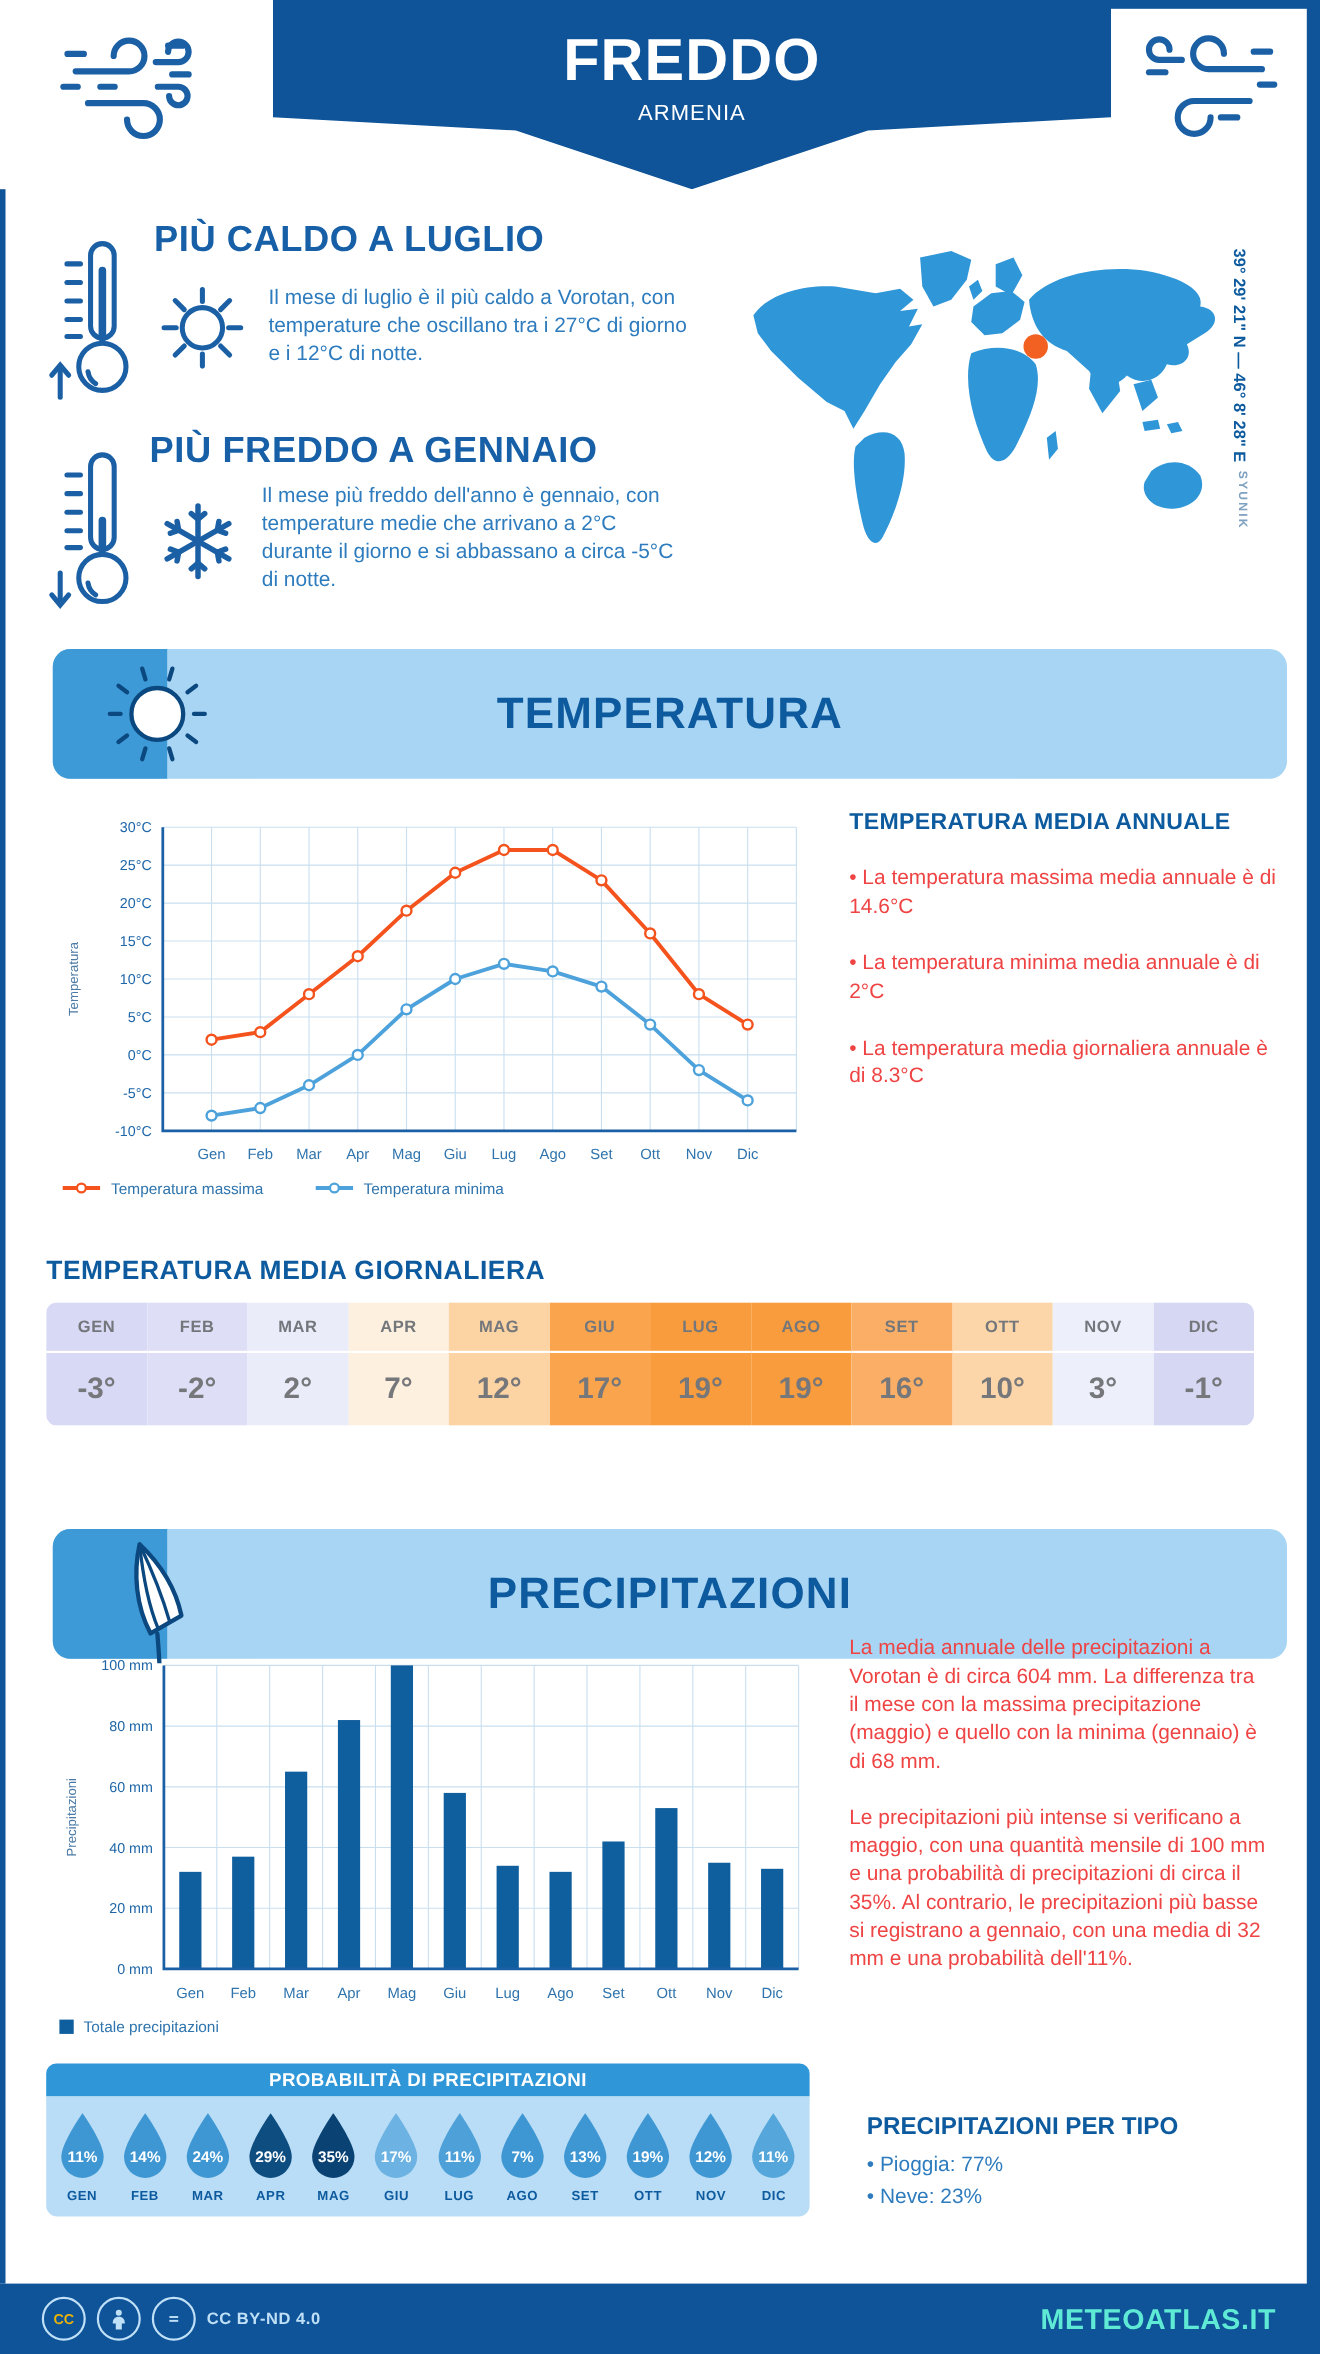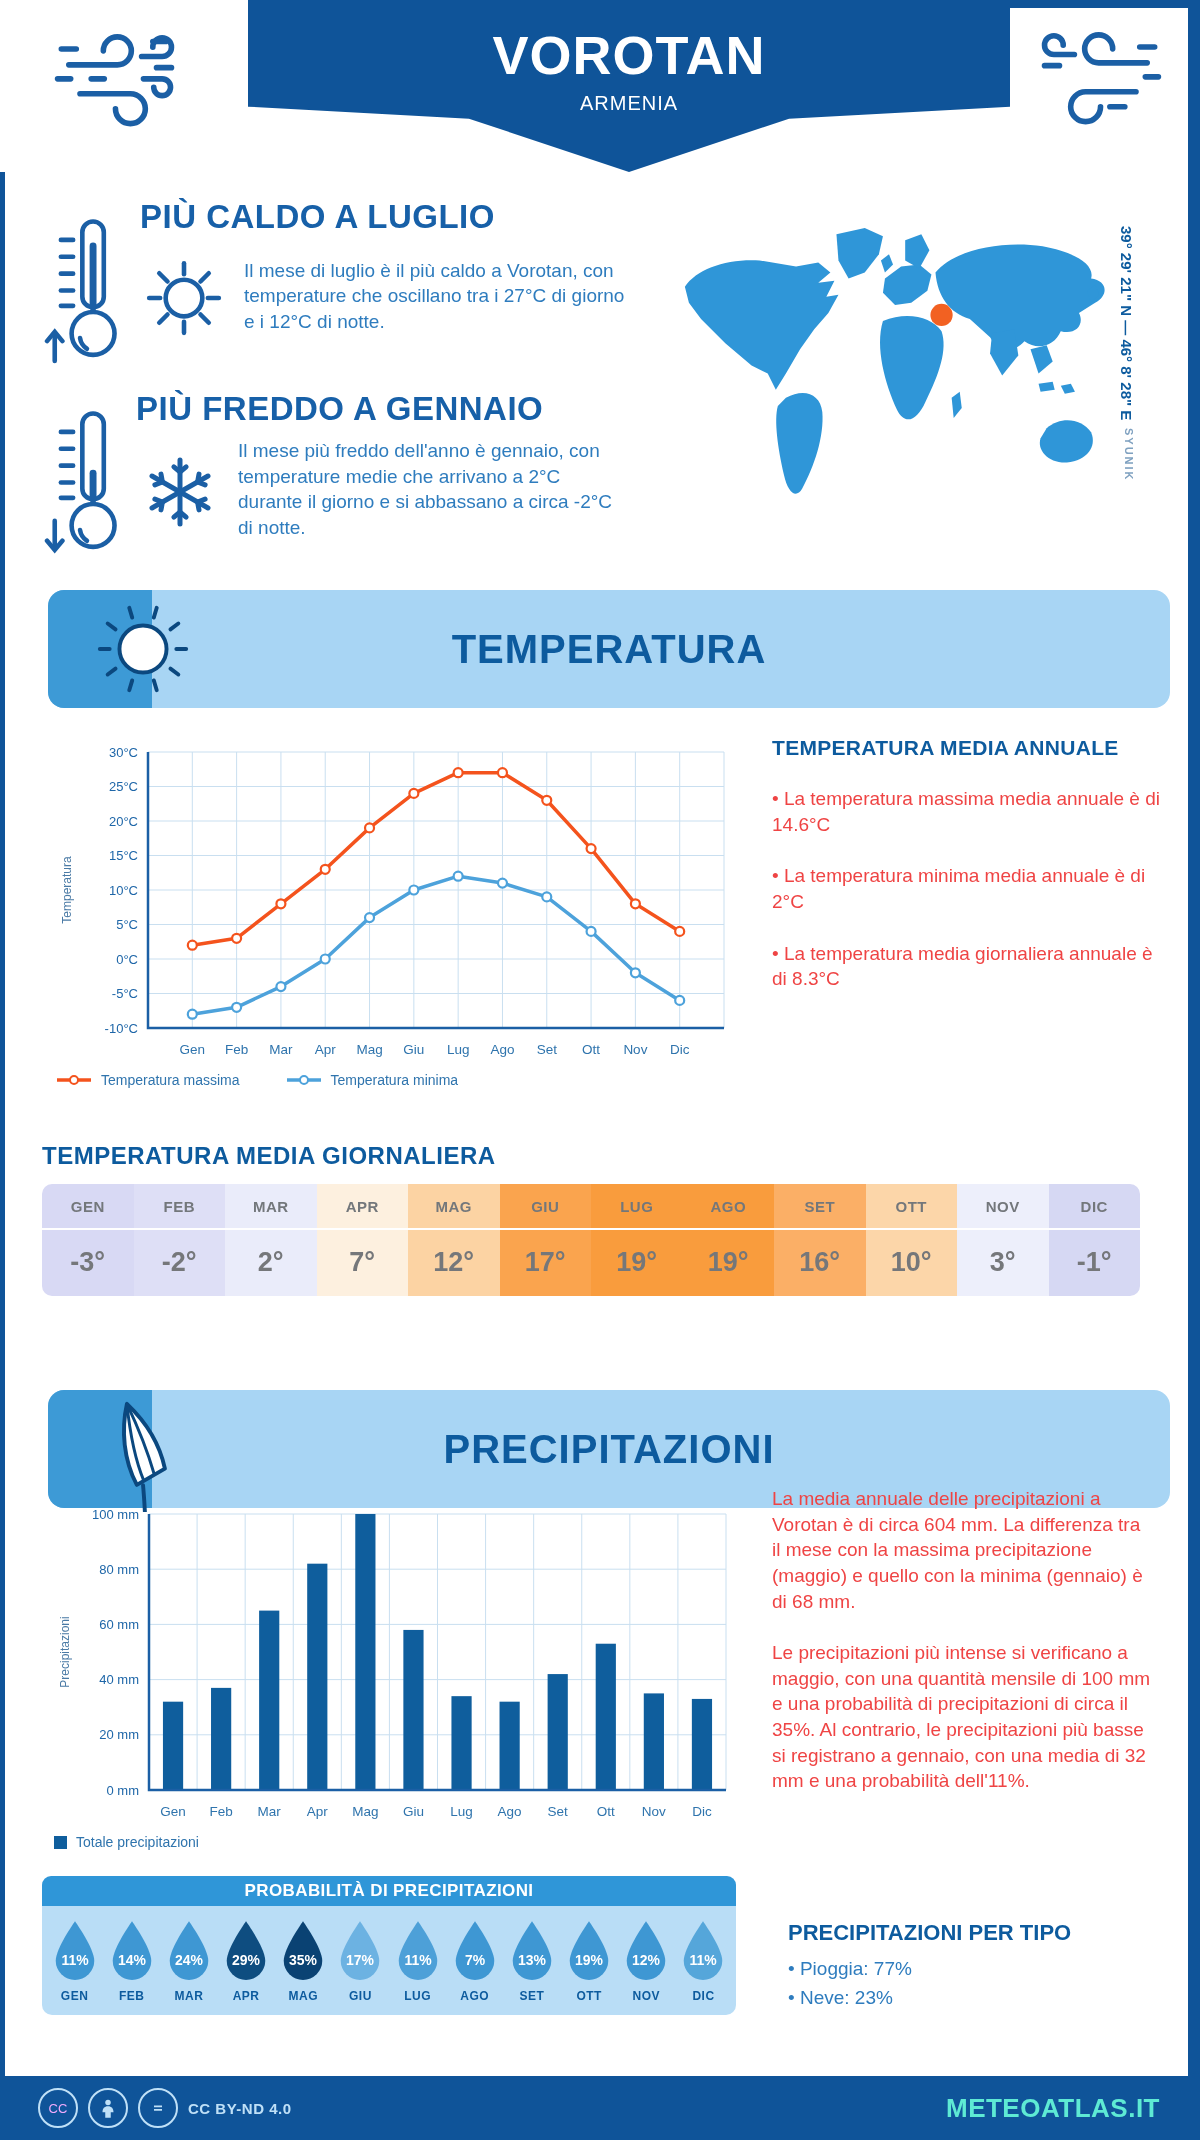--- a/index.html
+++ b/index.html
@@ -54,33 +54,33 @@
     font-size:17px;font-weight:700;border-radius:9px 9px 0 0;letter-spacing:.4px}
   .prob-b{background:#B9DDF6;border-radius:0 0 10px 10px;padding:13px 4px 12px 4px;display:flex}
   .drop{flex:1;display:flex;flex-direction:column;align-items:center}
   .drop-m{margin-top:6px;font-size:12px;font-weight:700;color:#0D5B9E;letter-spacing:.5px}
 
   .tipo h3{margin:0 0 12px 0;font-size:22px;font-weight:800;color:#0D5B9E}
   .tipo div{font-size:19px;color:#2E7CBE;margin-top:7px}
 
   
   .footer{left:0;top:2076px;width:1200px;height:64px;background:#0F5499;display:flex;align-items:center}
-  .cc{width:36px;height:36px;border:2.5px solid #BFE0F7;border-radius:50%;display:flex;align-items:center;justify-content:center;color:#f0abfc;font-weight:400}
+  .cc{width:36px;height:36px;border:2.5px solid #BFE0F7;border-radius:50%;display:flex;align-items:center;justify-content:center;color:#eab308;font-weight:700}
   .lic{margin-left:10px;font-size:15px;font-weight:700;color:#BFE0F7;letter-spacing:.5px}
   .site{margin-left:auto;margin-right:40px;font-size:26px;font-weight:800;color:#5eead4;letter-spacing:.5px}
 </style>
 </head>
 <body>
 
 <div class="abs strip" style="left:1188px;top:0;width:12px;height:2140px"></div>
 <div class="abs strip" style="left:1005px;top:0;width:195px;height:8px"></div>
 <div class="abs strip" style="left:0;top:172px;width:5px;height:1904px"></div>
 
 <div class="abs hdr-banner">
-  <div class="hdr-title">VOROTAN</div>
+  <div class="hdr-title">FREDDO</div>
   <div class="hdr-sub">ARMENIA</div>
 </div>
 <div class="abs" style="left:52px;top:14px">
   <svg width="140" height="126" viewBox="0 0 150 120" fill="none" stroke="#1B5FA5" stroke-width="6" stroke-linecap="round">
     <path d="M18 47 h52 a15 15 0 1 0 -15 -15"></path>
     <path d="M30 78 h54 a16 16 0 1 1 -16 16"></path>
     <path d="M96 38 h22 a10 10 0 1 0 -10 -10"></path>
     <path d="M98 62 h20 a9 9 0 1 1 -9 9"></path>
     <line x1="10" y1="30" x2="26" y2="30"></line>
       <line x1="6" y1="62" x2="20" y2="62"></line>
@@ -163,21 +163,21 @@
             <line x1="12" y1="24" x2="68" y2="56"></line>
             <line x1="12" y1="56" x2="68" y2="24"></line>
           <path d="M33.9 14.9 L40 20 L46.1 14.9"></path>
             <path d="M33.9 65.1 L40 60 L46.1 65.1"></path>
           <path d="M59 57.9 L57.6 50 L65.1 47.2"></path>
             <path d="M21 22.1 L22.4 30 L14.9 32.8"></path>
           <path d="M59 22.1 L57.6 30 L65.1 32.8"></path>
             <path d="M21 57.9 L22.4 50 L14.9 47.2"></path>
         </svg>
       </span>
-      <p>Il mese più freddo dell'anno è gennaio, con temperature medie che arrivano a 2°C durante il giorno e si abbassano a circa -2°C di notte.</p>
+      <p>Il mese più freddo dell'anno è gennaio, con temperature medie che arrivano a 2°C durante il giorno e si abbassano a circa -5°C di notte.</p>
     </div>
   </div>
 </div>
 
 <div class="abs" style="left:666px;top:220px">
   <svg width="446" height="288" viewBox="0 0 440 285">
     <g fill="#2F96D8">
       <path d="M18 66 C30 48 60 38 92 40 L128 46 L150 42 L162 52 L150 62 L166 60 L158 76 L170 74 L160 92 L146 108 L132 128 L118 152 L108 168 L100 152 L84 144 L58 122 L34 98 L22 82 Z"></path>
       <path d="M168 14 L196 8 L214 16 L210 34 L196 52 L180 58 L170 40 Z"></path>
       <path d="M118 176 C136 166 152 172 154 190 C156 214 146 244 134 266 C128 276 120 270 116 252 C110 226 106 198 110 184 Z"></path>

